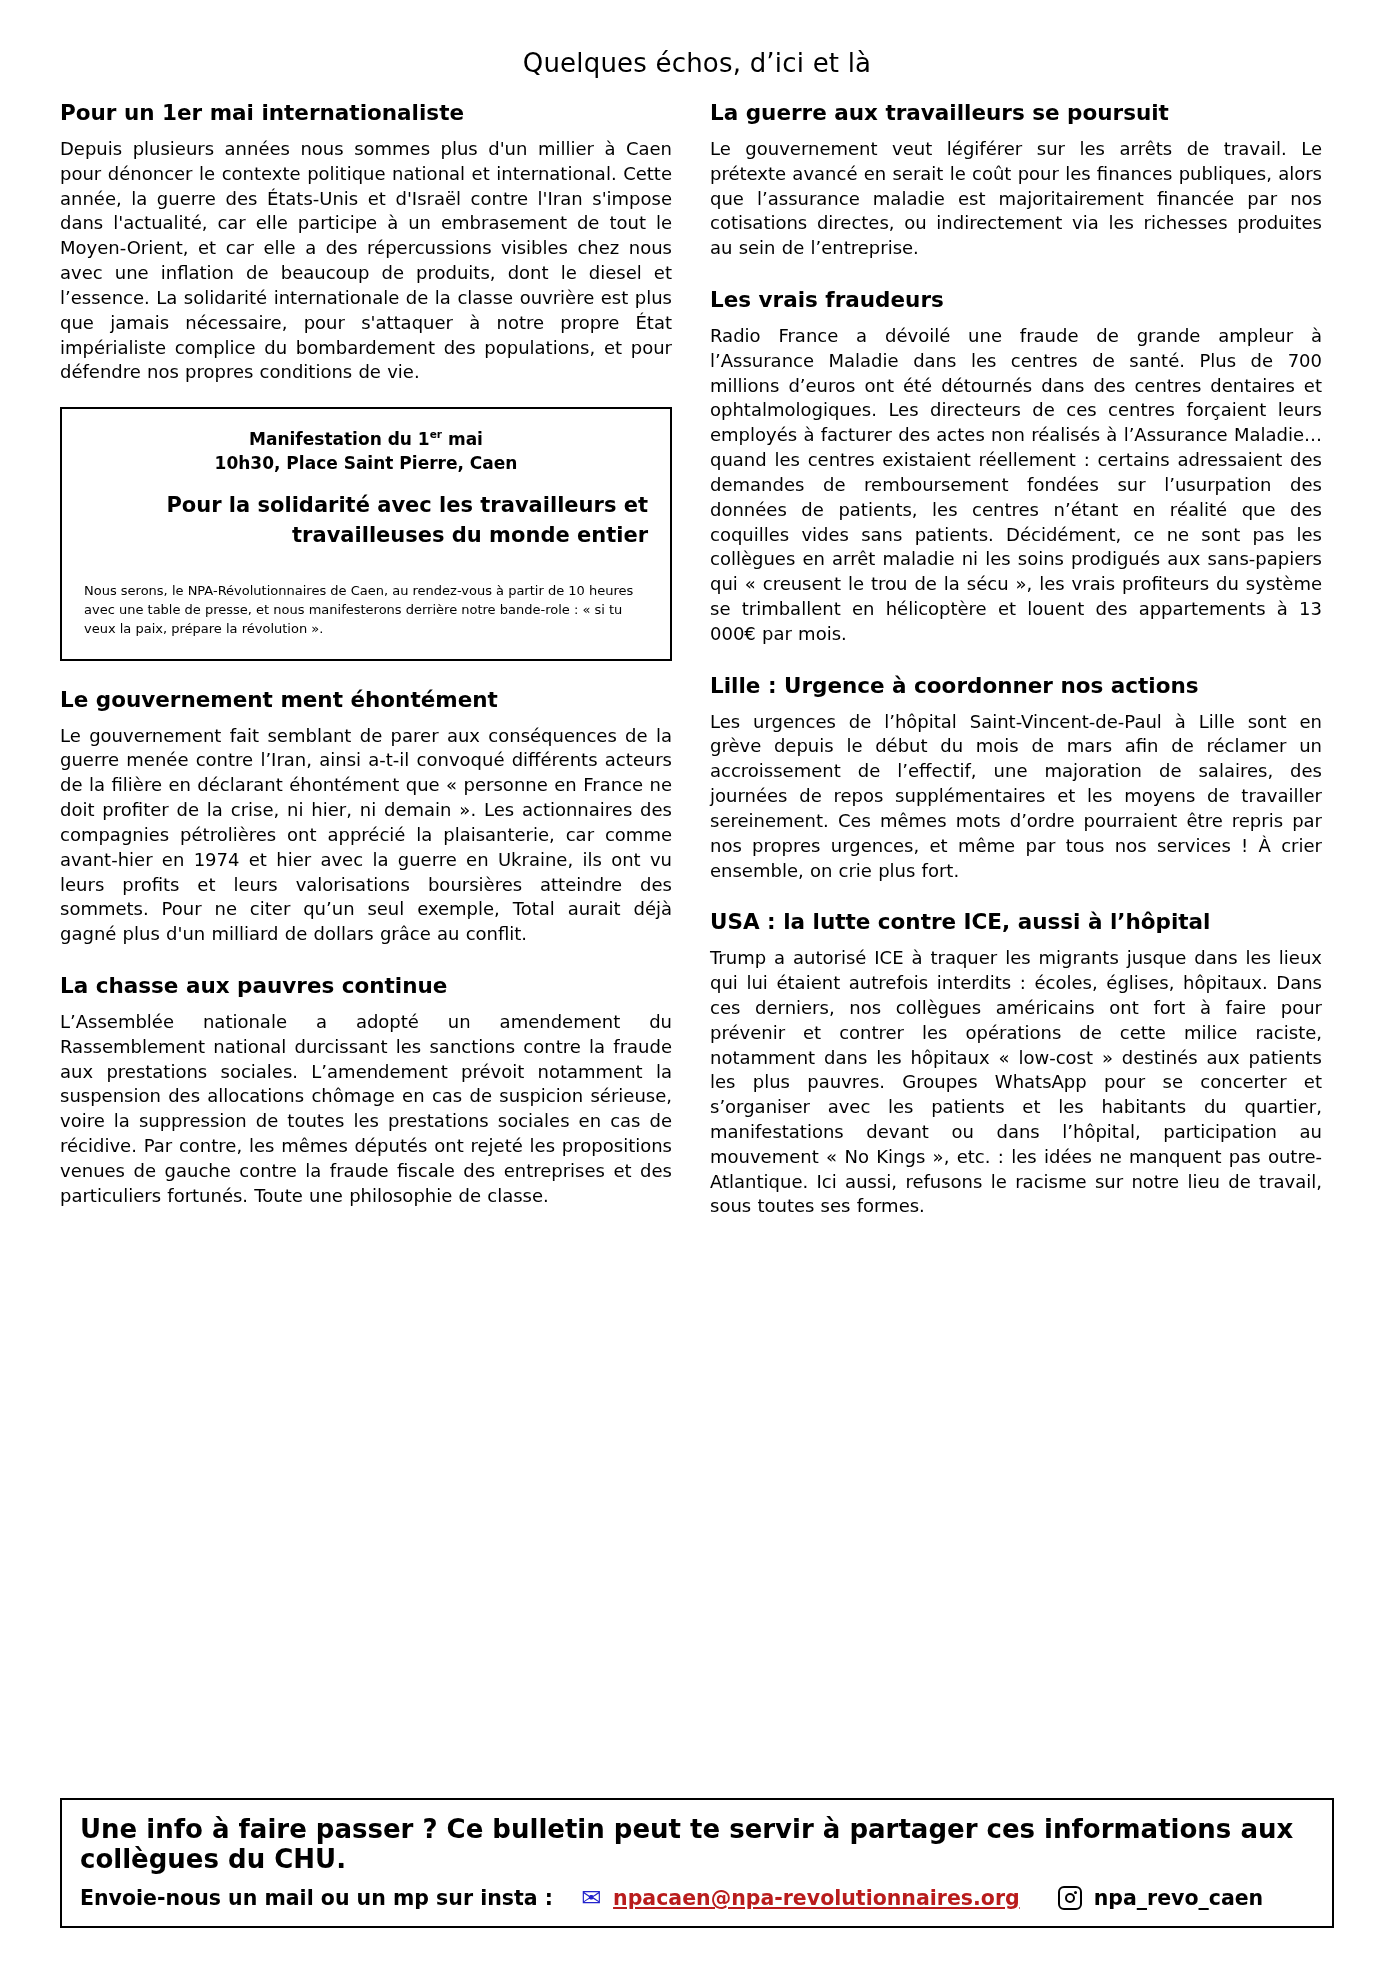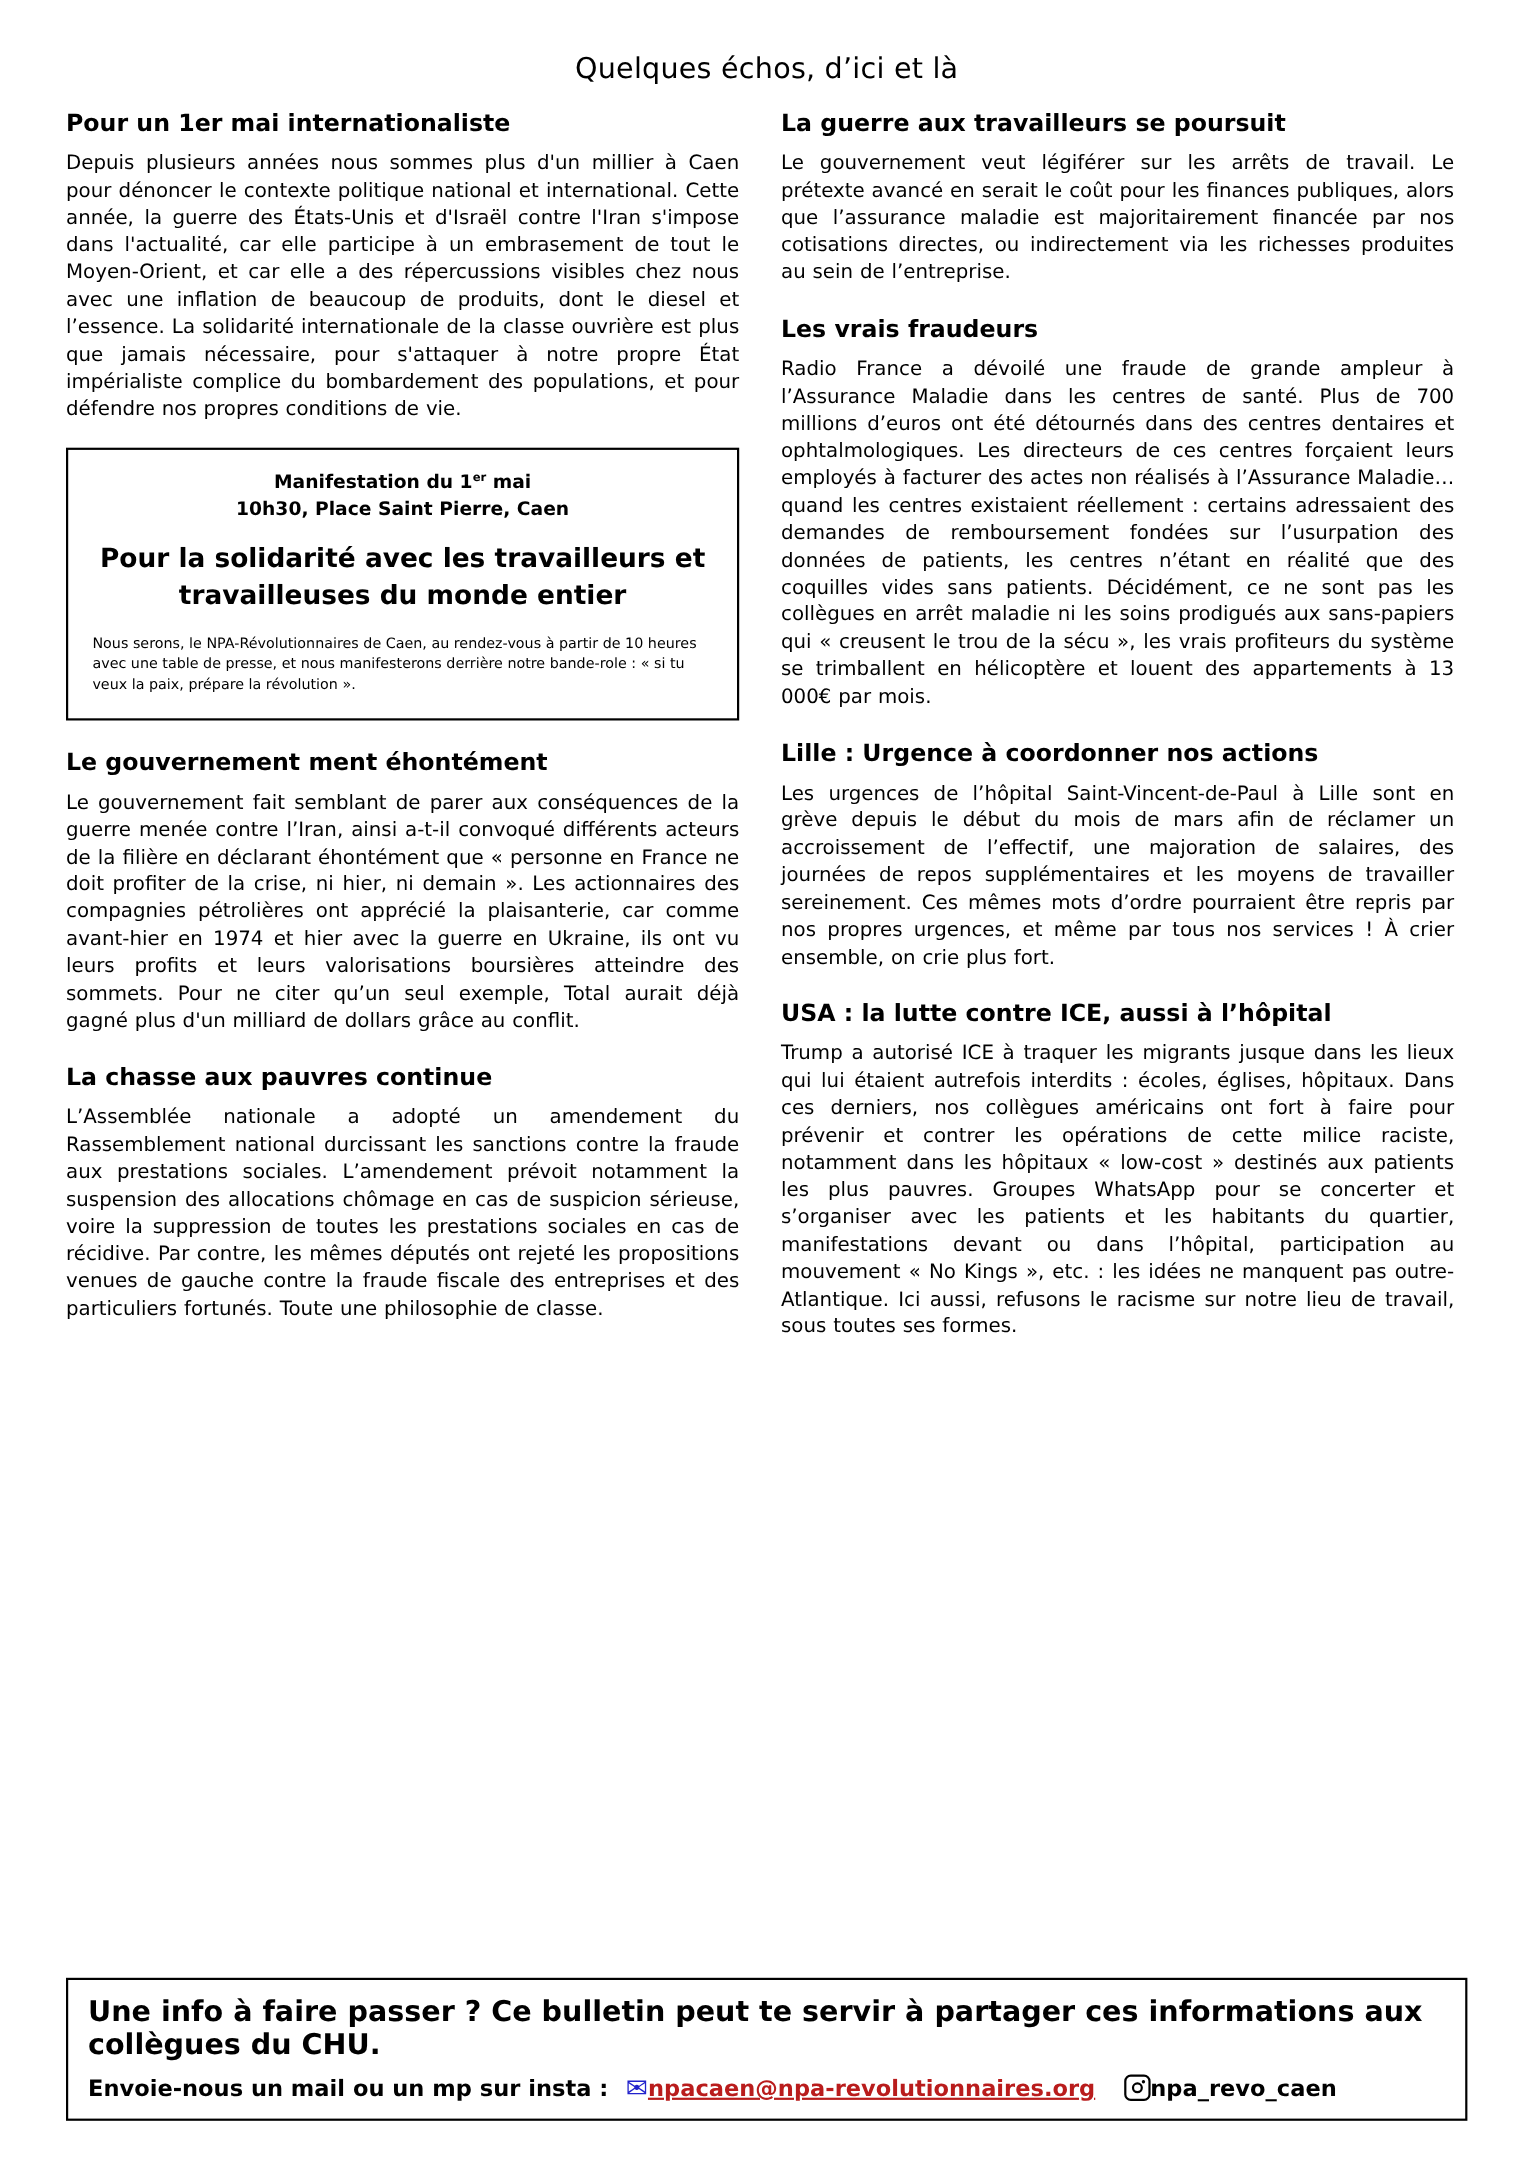--- a/index.html
+++ b/index.html
@@ -62,25 +62,25 @@
     box-sizing: border-box;
   }
   .callout .title {
     text-align: center;
     font-weight: bold;
     font-size: 17px;
     line-height: 1.4;
     margin-bottom: 16px;
   }
   .callout .subtitle {
-    text-align: center;
-    font-weight: bold;
-    font-size: 24px;
+    text-align: right;
+    font-weight: bold;
+    font-size: 21px;
     line-height: 1.4;
-    margin-bottom: 18px;
+    margin-bottom: 32px;
   }
   .callout p {
     font-size: 13px;
     line-height: 1.45;
     margin: 0 0 16px 0;
     text-align: left;
   }
   .callout p:last-child { margin-bottom: 0; }
   sup { font-size: 0.62em; vertical-align: super; }
 
@@ -96,21 +96,21 @@
   .footer-line1 {
     font-size: 26px;
     font-weight: bold;
     margin-bottom: 12px;
   }
   .footer-line2 {
     display: flex;
     align-items: center;
     font-size: 20.5px;
     font-weight: bold;
-    gap: 0;
+    gap: 12px;
   }
   .mail-link {
     color: #b91c1c;
     text-decoration: underline;
     font-weight: bold;
   }
   .env-glyph {
     color: #2222cc;
     font-size: 24px;
     line-height: 1;

